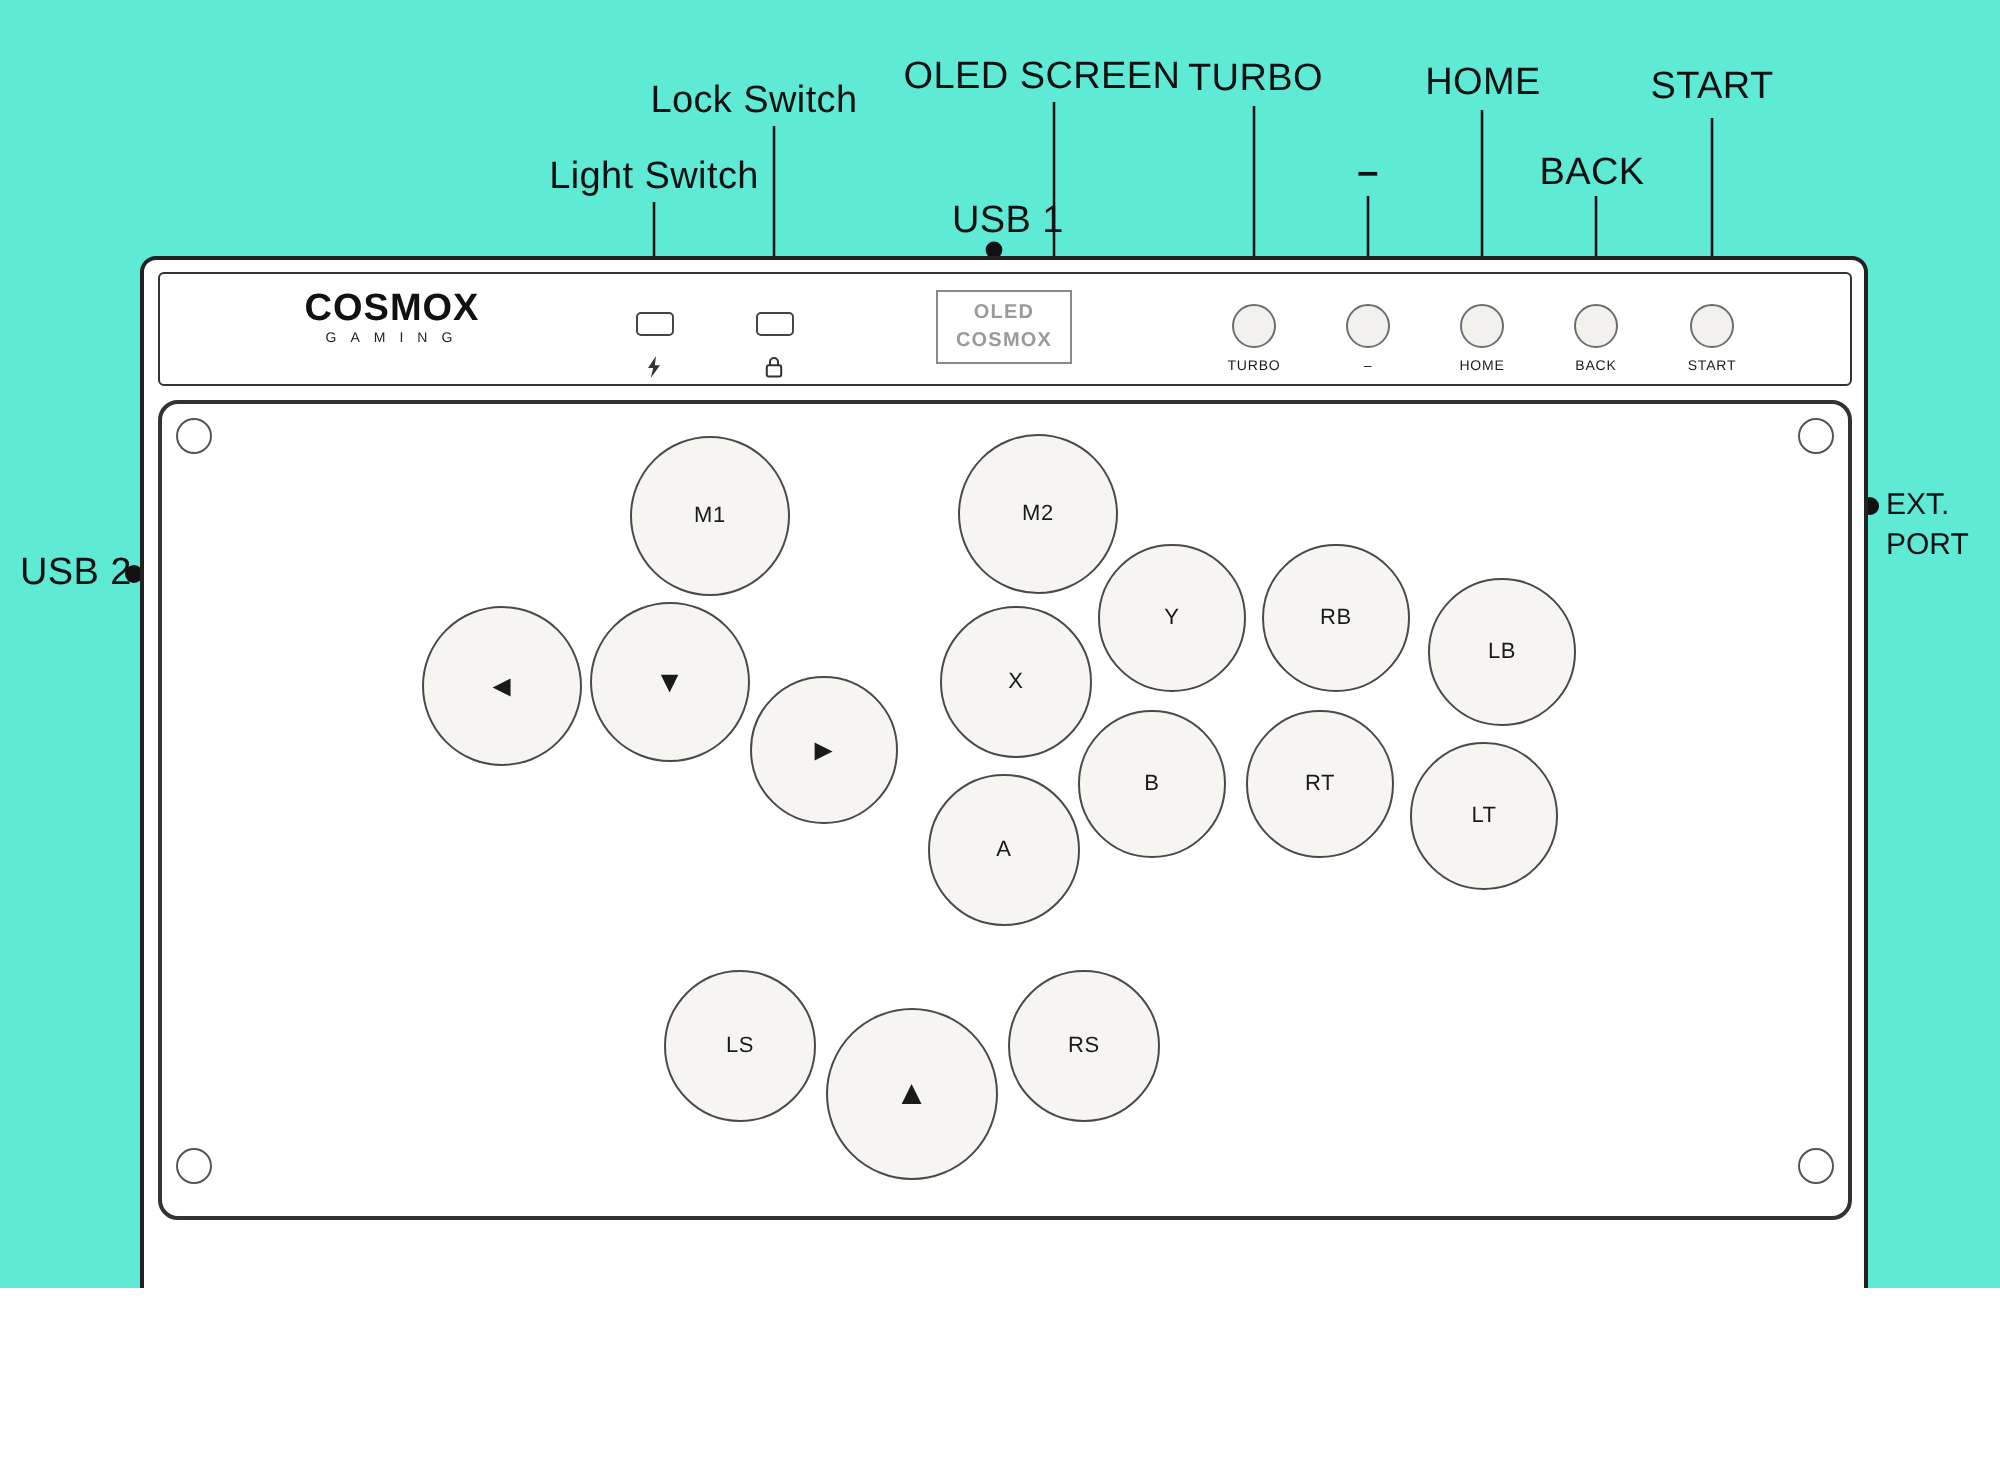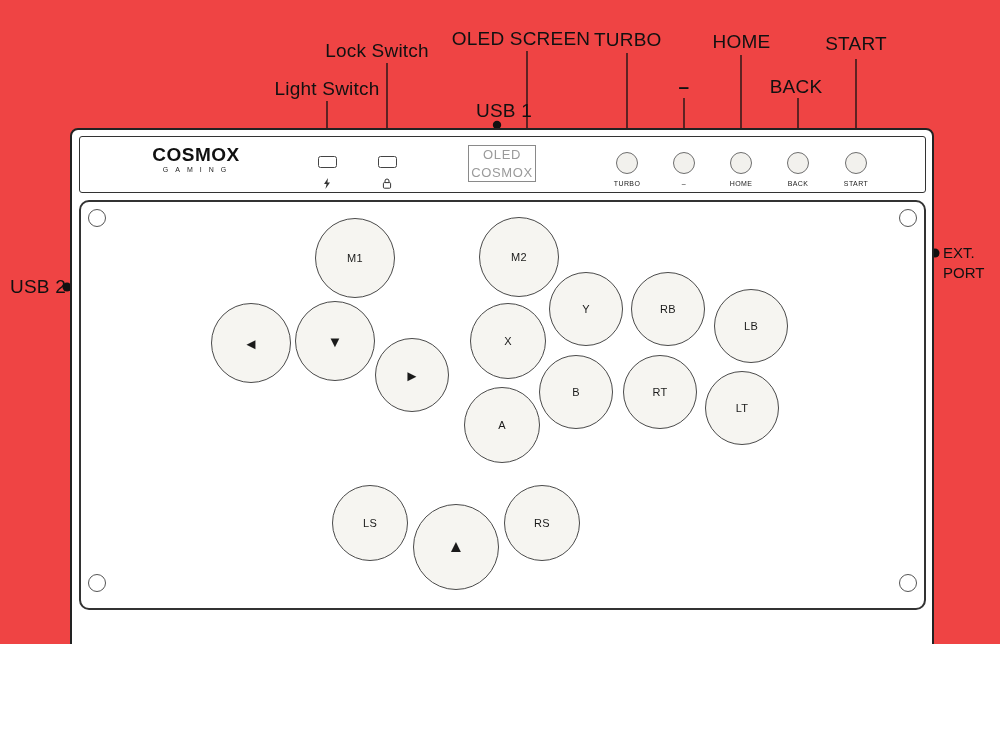--- a/index.html
+++ b/index.html
@@ -1,17 +1,17 @@
 <!DOCTYPE html>
 <html><head>
 <meta charset="utf-8">
 <style>
   * { margin:0; padding:0; box-sizing:border-box; }
   html,body { width:1000px; height:730px; background:#ffffff; font-family:"Liberation Sans", sans-serif; }
-  #stage { position:relative; width:1000px; height:644px; background:#ef4444; overflow:hidden; }
+  #stage { position:relative; width:1000px; height:644px; background:#5eead4; overflow:hidden; }
 
   
   .ann { position:absolute; font-size:19px; font-weight:500; color:#111; text-align:center; letter-spacing:0.2px; white-space:nowrap; }
 
   
   #lines { position:absolute; left:0; top:0; width:1000px; height:730px; pointer-events:none; }
 
   
   .device { position:absolute; left:70px; top:128px; width:864px; height:571px; border:2px solid #222; border-radius:8px; background:#fff; }
   .top-strip { position:absolute; left:79px; top:136px; width:847px; height:57px; border:1.5px solid #333; border-radius:3px; background:#fff; }
@@ -21,21 +21,21 @@
   .logo { position:absolute; left:138px; top:145px; width:116px; text-align:center; }
   .logo-name { font-size:19px; font-weight:800; color:#111; letter-spacing:0.5px; line-height:1.0; }
   .logo-sub { font-size:7px; font-weight:500; color:#222; letter-spacing:7px; margin-top:2px; margin-left:4px; }
 
   
   .switch { position:absolute; width:19px; height:12px; border:1.3px solid #444; border-radius:2.5px; background:#fff; }
   .switch-icon { position:absolute; width:10px; height:11px; }
 
   
   .oled { position:absolute; left:468px; top:145px; width:68px; height:37px; border:1px solid #8a8a8a; background:#fff; display:flex; flex-direction:column; align-items:center; justify-content:center; }
-  .oled div { font-size:13px; color:#9a9a9a; letter-spacing:0.6px; line-height:1.35; }
+  .oled div { font-size:10px; color:#9a9a9a; letter-spacing:0.6px; line-height:1.35;font-weight:bold; }
 
   
   .sm-btn { position:absolute; width:22px; height:22px; border:1.2px solid #6e6e6e; border-radius:50%; background:#f2f1ed; top:152px; }
   .sm-lbl { position:absolute; top:180px; width:44px; text-align:center; font-size:7px; color:#1a1a1a; letter-spacing:0.4px; font-weight:500; }
 
   
   .btn { position:absolute; border:1.6px solid #4a4a4a; border-radius:50%; background:#f6f5f1; display:flex; align-items:center; justify-content:center; font-size:11px; font-weight:500; color:#1a1a1a; letter-spacing:0.3px; }
   .btn.arrow { font-size:15px; }
   .btn.arrow-big { font-size:17px; }
 

